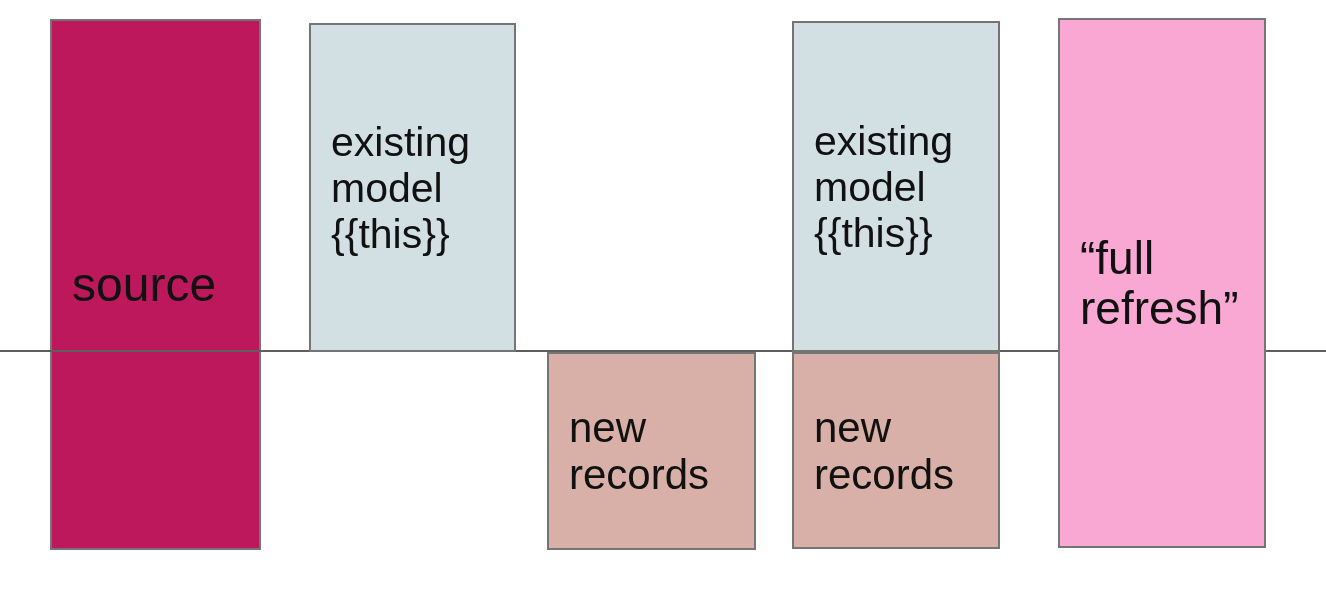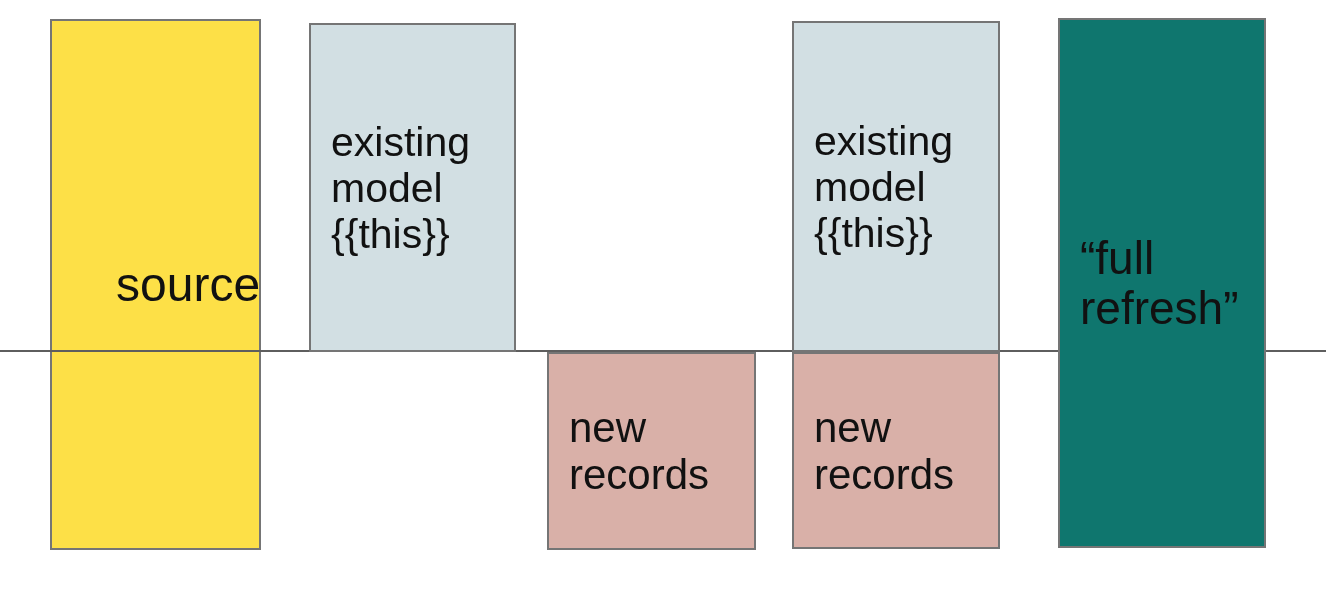--- a/index.html
+++ b/index.html
@@ -52,37 +52,37 @@
   #box-new-right     { left: 776px;  top: 352px; width: 208px; height: 197px; z-index: 3; font-size: 42px; line-height: 47px; }
   #box-full-refresh  { left: 1042px; top: 18px;  width: 208px; height: 530px; z-index: 3; font-size: 46px; line-height: 50px; }
 </style>
 </head>
 <body>
 
 <div class="canvas">
 
   <div class="timeline" style="background-color: rgb(94, 94, 94);"></div>
 
-  <div class="box" id="box-source" style="background-color: #fde047; padding-left: 44px;">
+  <div class="box" id="box-source" style="background-color: #be185d;">
     <span class="label">source</span>
   </div>
 
   <div class="box" id="box-model-left" style="background-color: rgb(210, 223, 227);">
     <span class="label">existing model {{this}}</span>
   </div>
 
   <div class="box" id="box-new-left" style="background-color: rgb(217, 176, 168);">
     <span class="label">new records</span>
   </div>
 
   <div class="box" id="box-model-right" style="background-color: rgb(210, 223, 227);">
     <span class="label">existing model {{this}}</span>
   </div>
 
   <div class="box" id="box-new-right" style="background-color: rgb(217, 176, 168);">
     <span class="label">new records</span>
   </div>
 
-  <div class="box" id="box-full-refresh" style="background-color: #0f766e;">
+  <div class="box" id="box-full-refresh" style="background-color: #f9a8d4;">
     <span class="label">“full refresh”</span>
   </div>
 
 </div>
 
 </body></html>

